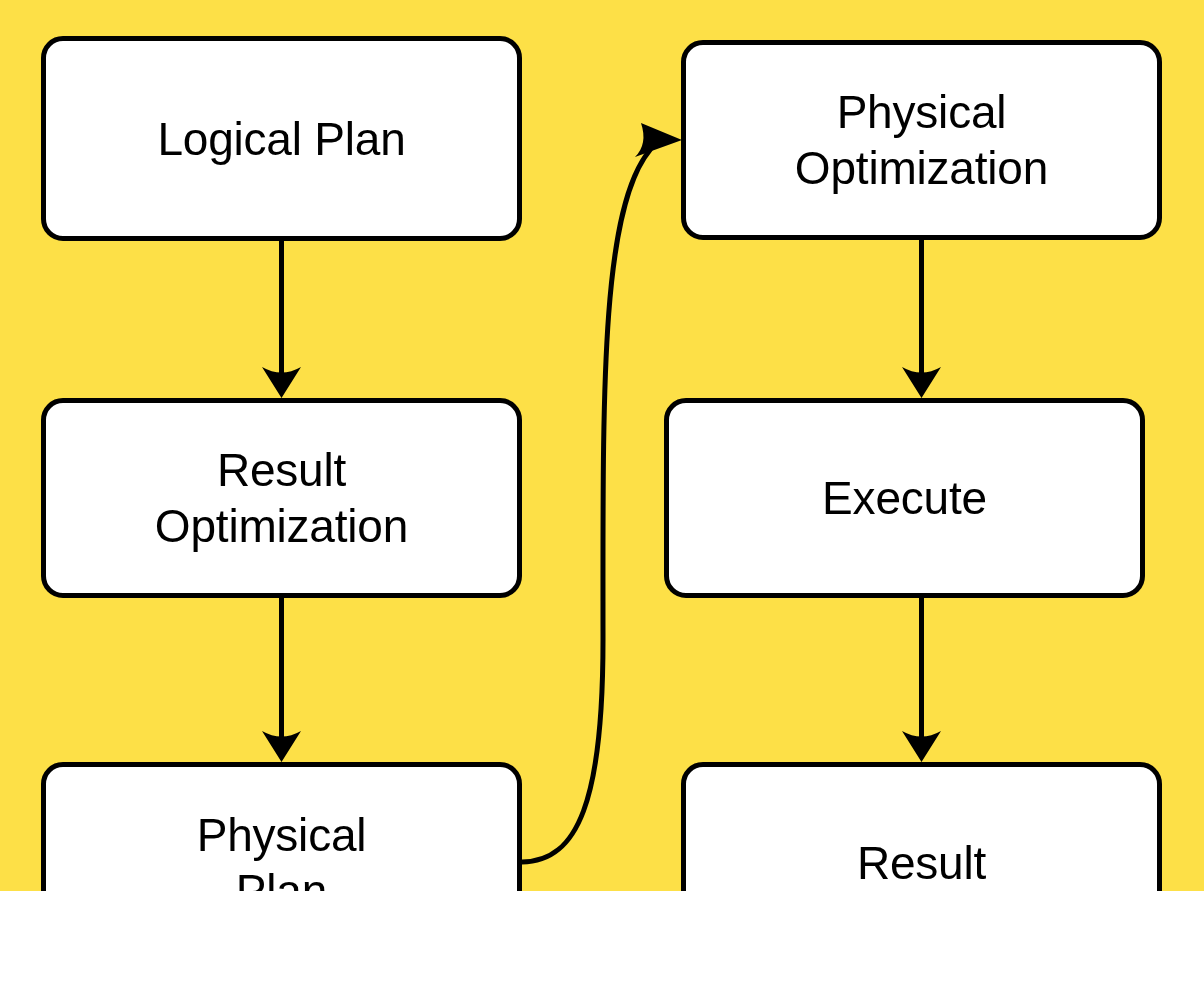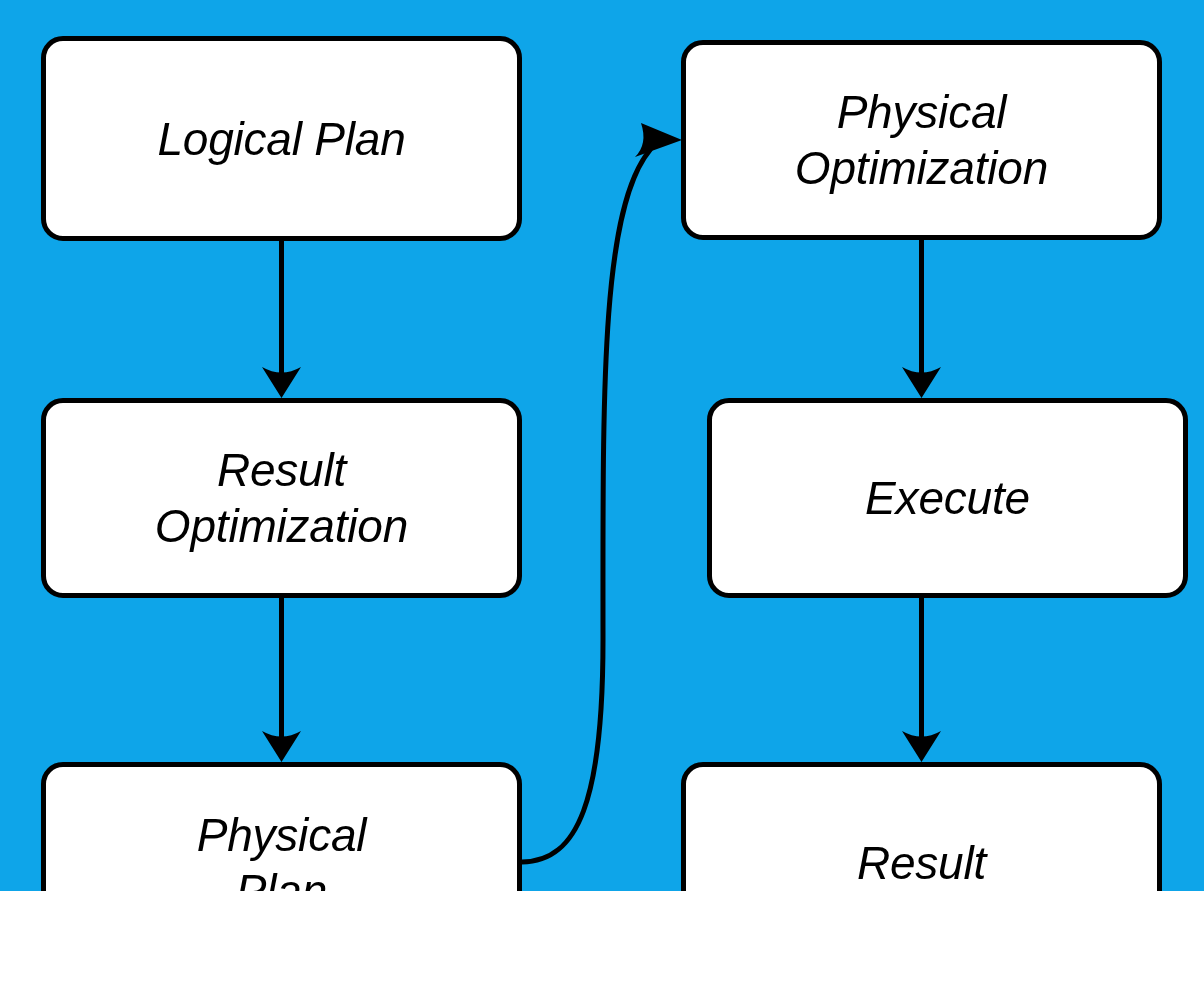--- a/index.html
+++ b/index.html
@@ -8,23 +8,22 @@
     padding: 0;
     background: #ffffff;
   }
   body {
     font-family: "Liberation Sans", sans-serif;
   }
   #canvas {
     position: relative;
     width: 1204px;
     height: 891px;
-    background: #0ea5e9;
+    background: #fde047;
     overflow: hidden;
-    font-style: italic;
   }
   #edges {
     position: absolute;
     left: 0;
     top: 0;
     width: 1204px;
     height: 1004px;
     pointer-events: none;
   }
   .node {
@@ -49,21 +48,21 @@
     padding: 0 10px;
   }
 
   
   #node-logical-plan        { left: 41px;  top: 36px;  width: 481px; height: 205px; }
   #node-logical-optimization{ left: 41px;  top: 398px; width: 481px; height: 200px; }
   #node-physical-plan       { left: 41px;  top: 762px; width: 481px; height: 201px; }
 
   
   #node-physical-optimization { left: 681px; top: 40px;  width: 481px; height: 200px; }
-  #node-execute               { left: 707px; top: 398px; width: 481px; height: 200px; }
+  #node-execute               { left: 664px; top: 398px; width: 481px; height: 200px; }
   #node-result                { left: 681px; top: 762px; width: 481px; height: 201px; }
 </style>
 </head>
 <body>
 
 <div id="canvas">
 
   <svg id="edges" viewBox="0 0 1204 1004" width="1204" height="1004" xmlns="http://www.w3.org/2000/svg" aria-hidden="true">
 
     <g>

